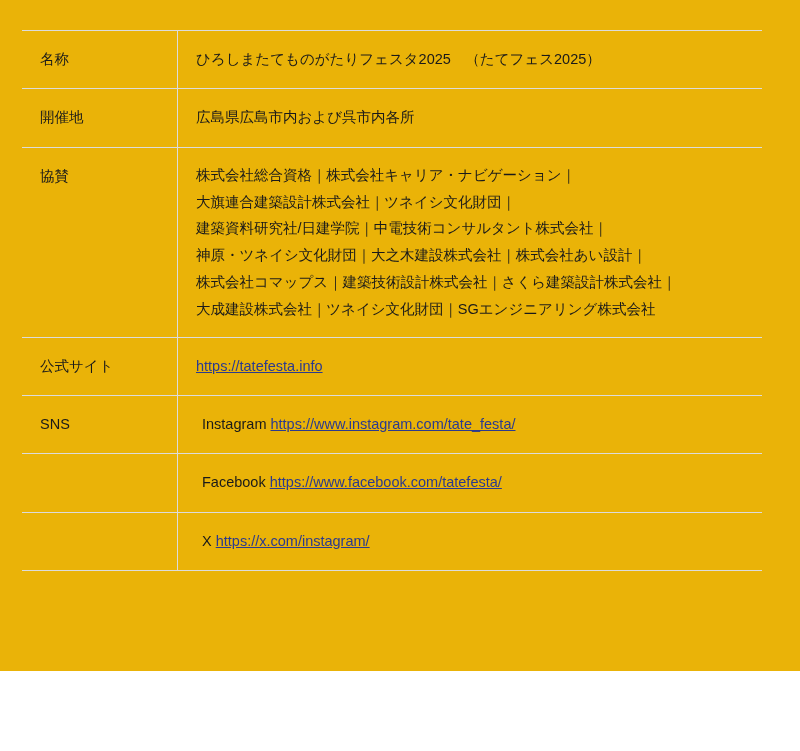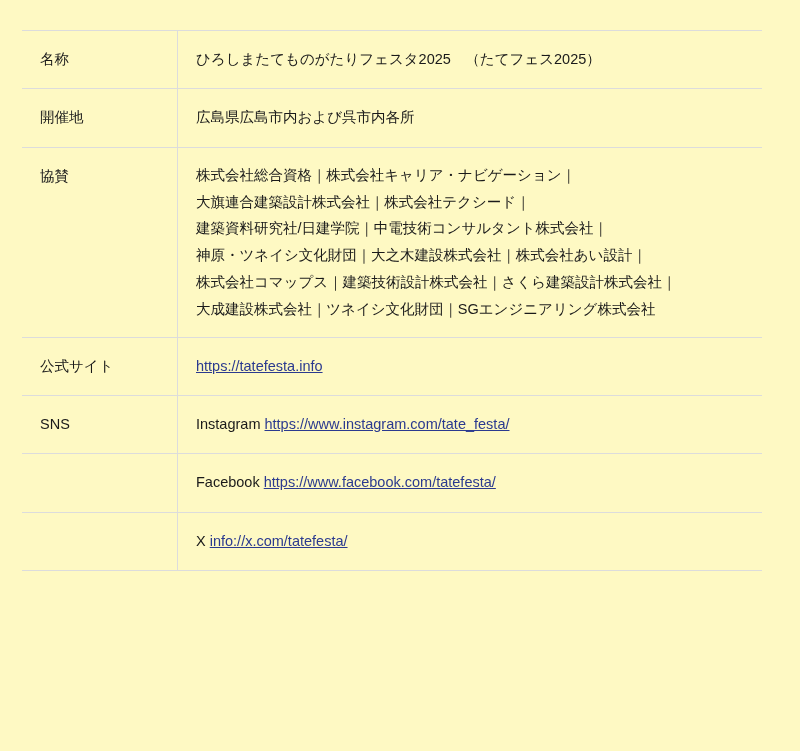--- a/index.html
+++ b/index.html
@@ -9,24 +9,24 @@
   }
   body {
     width: 800px;
     height: 751px;
     font-family: "Liberation Sans", "DejaVu Sans", sans-serif;
     color: #1a1a1a;
     -webkit-font-smoothing: antialiased;
   }
   .page {
     width: 800px;
-    height: 751px;
+    height: 671px;
     position: relative;
     overflow: hidden;
-    background: #fef9c3;
+    background: #eab308;
   }
   table.info-table {
     border-collapse: collapse;
     width: 740px;
     margin-left: 22px;
     margin-top: 30px;
     table-layout: fixed;
   }
   table.info-table tr {
     border-top: 1px solid #dcdcdc;
@@ -52,20 +52,21 @@
   .line {
     display: block;
   }
   a.link {
     color: #2b3a8f;
     text-decoration: underline;
     cursor: pointer;
   }
   .sns-label {
     color: #1a1a1a;
+    margin-left: 6px;
   }
   td.value.sponsors {
     line-height: 1.85;
     padding-top: 14px;
     padding-bottom: 14px;
   }
   td.value.single {
     white-space: nowrap;
   }
 </style>
@@ -90,21 +91,21 @@
           <span class="line">広島県広島市内および呉市内各所</span>
         </td>
       </tr>
 
 
 
       <tr>
         <td class="label">協賛</td>
         <td class="value sponsors">
           <span class="line">株式会社総合資格｜株式会社キャリア・ナビゲーション｜</span>
-          <span class="line">大旗連合建築設計株式会社｜株式会社テクシード｜</span>
+          <span class="line">大旗連合建築設計株式会社｜ツネイシ文化財団｜</span>
           <span class="line">建築資料研究社/日建学院｜中電技術コンサルタント株式会社｜</span>
           <span class="line">神原・ツネイシ文化財団｜大之木建設株式会社｜株式会社あい設計｜</span>
           <span class="line">株式会社コマップス｜建築技術設計株式会社｜さくら建築設計株式会社｜</span>
           <span class="line">大成建設株式会社｜ツネイシ文化財団｜SGエンジニアリング株式会社</span>
         </td>
       </tr>
 
       <tr>
         <td class="label">公式サイト</td>
         <td class="value single">
@@ -125,19 +126,19 @@
         <td class="value single">
           <span class="sns-label">Facebook </span>
           <a class="link">https://www.facebook.com/tatefesta/</a>
         </td>
       </tr>
 
       <tr>
         <td class="label"></td>
         <td class="value single">
           <span class="sns-label">X </span>
-          <a class="link">info://x.com/tatefesta/</a>
+          <a class="link">https://x.com/instagram/</a>
         </td>
       </tr>
 
     </tbody>
   </table>
 </div>
 
 </body></html>

